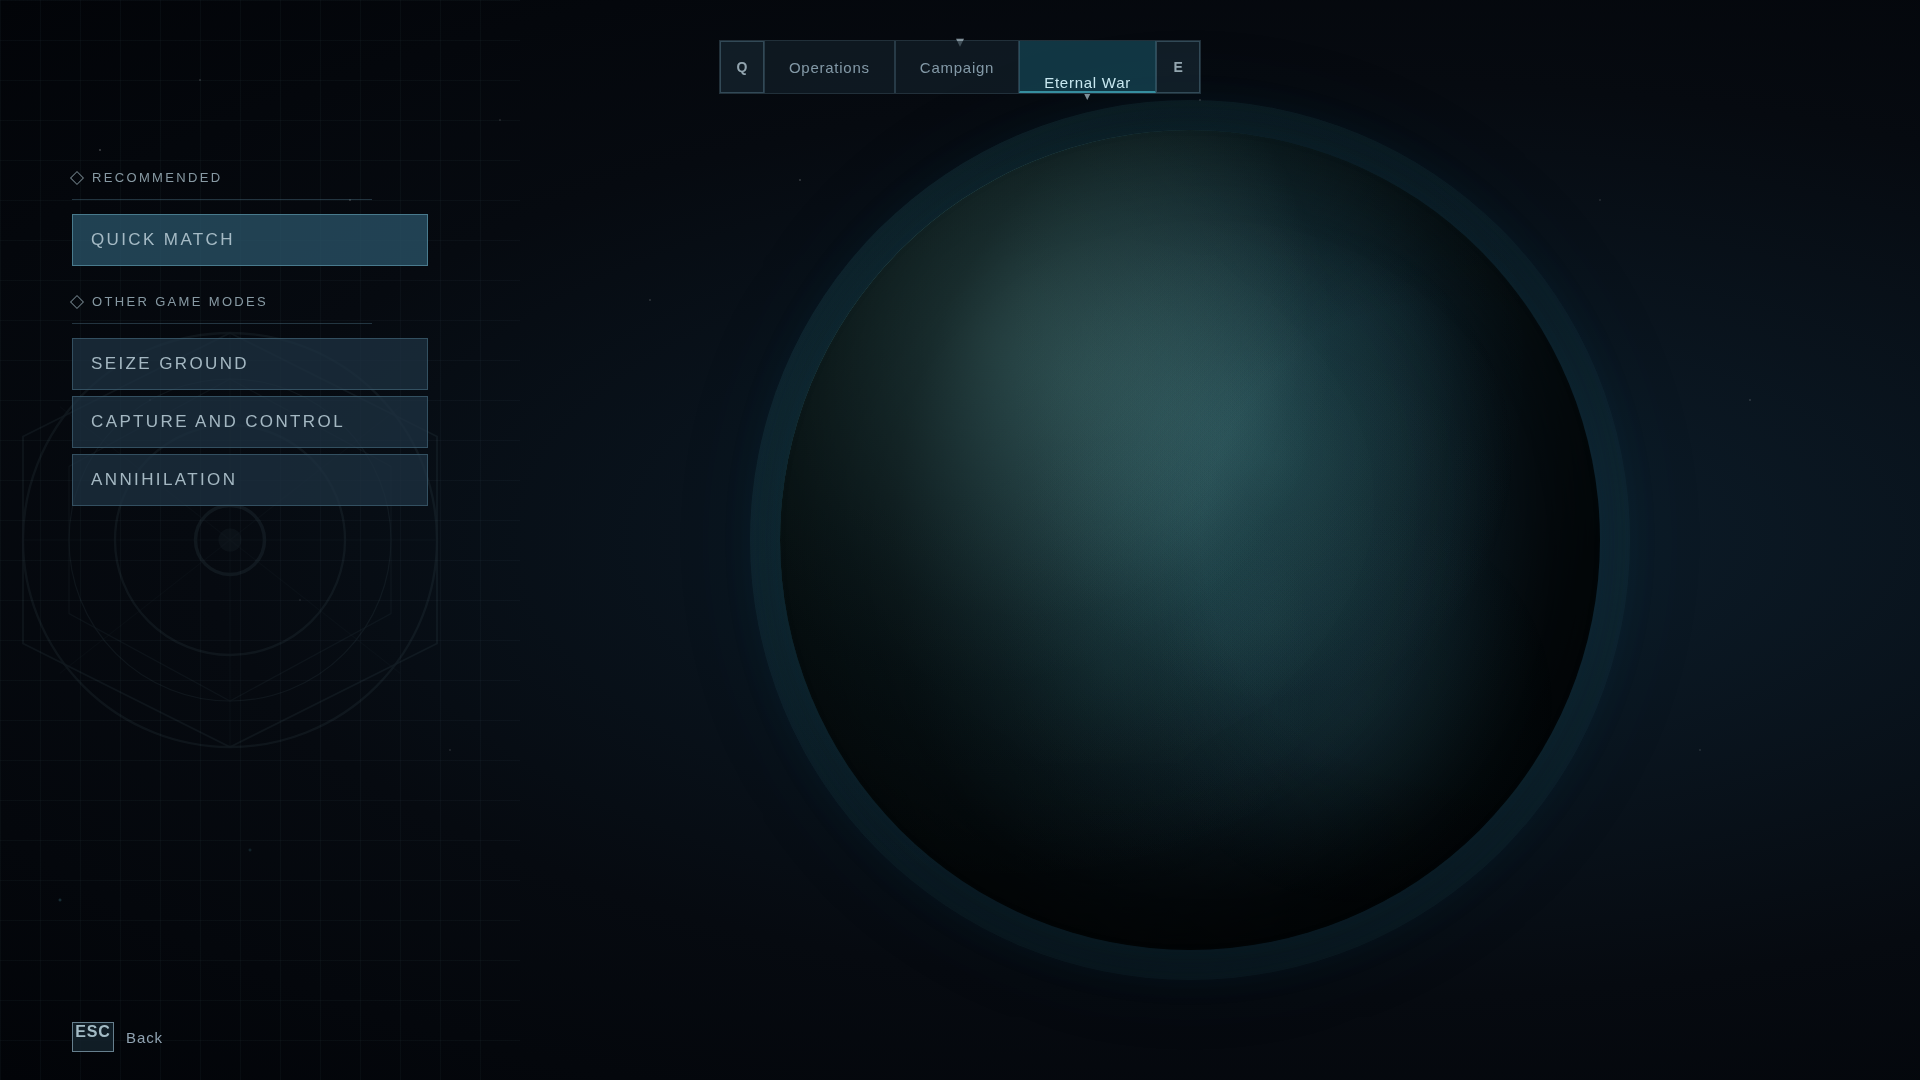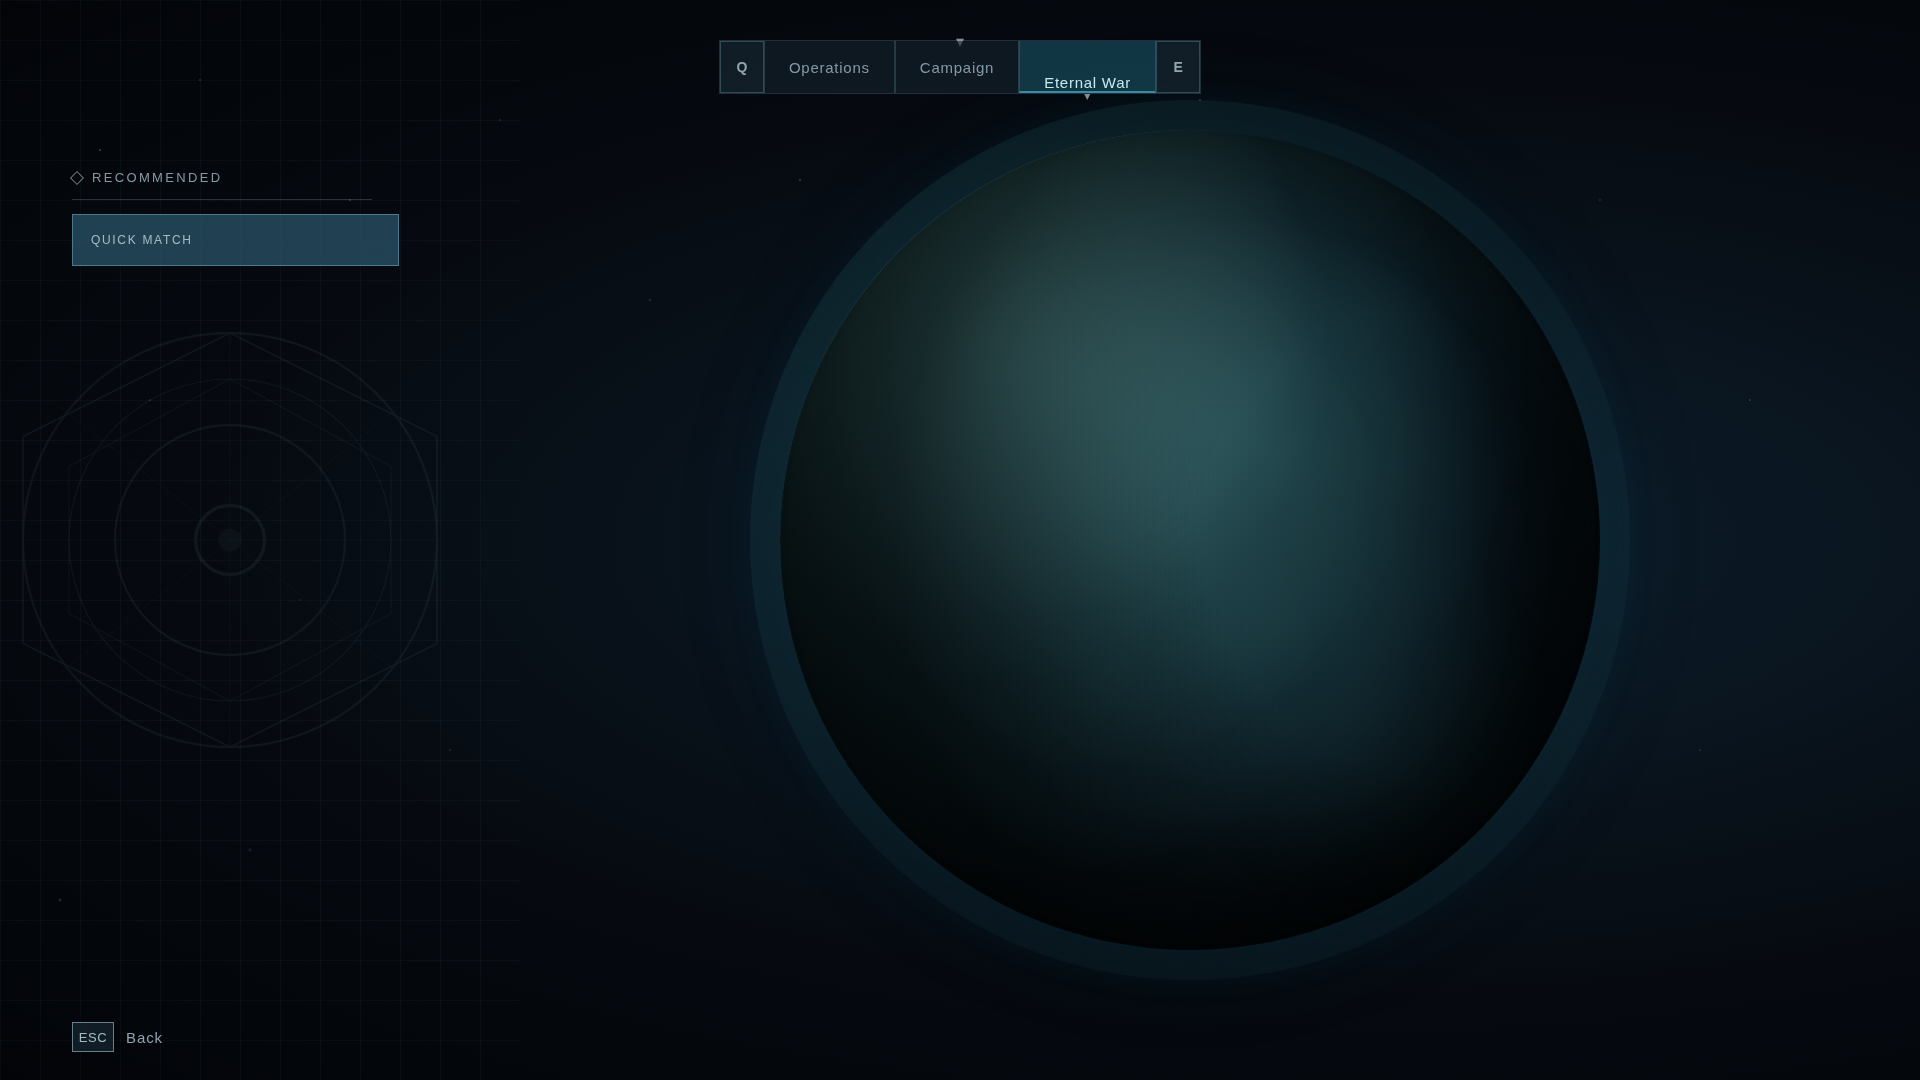--- a/index.html
+++ b/index.html
@@ -231,26 +231,26 @@
     .section-label::before {
       content: '';
       display: inline-block;
       width: 8px;
       height: 8px;
       border: 1px solid rgba(150,170,180,0.7);
       transform: rotate(45deg);
     }
 
     .menu-button {
-      width: 327px;
+      width: 356px;
       height: 52px;
       background: rgba(30,50,65,0.75);
       border: 1px solid rgba(80,120,140,0.5);
       color: rgba(180,200,210,0.9);
-      font-size: 12px;
+      font-size: 17px;
       letter-spacing: 0.14em;
       text-align: left;
       padding-left: 18px;
       cursor: pointer;
       display: flex;
       align-items: center;
       margin-bottom: 6px;
       transition: background 0.2s;
       font-family: Arial, sans-serif;
     }
@@ -272,29 +272,29 @@
       display: flex;
       align-items: center;
       gap: 12px;
       color: rgba(160,180,195,0.9);
       font-size: 15px;
       letter-spacing: 0.06em;
     }
 
     .key-badge {
       display: inline-flex;
-      align-items: center;
+      align-items: flex-start;
       justify-content: center;
       width: 42px;
       height: 30px;
       border: 1.5px solid rgba(140,170,185,0.7);
       background: rgba(20,35,45,0.8);
       color: rgba(180,205,215,0.9);
-      font-size: 13px;
-      font-weight: normal;
+      font-size: 16px;
+      font-weight: bold;
       letter-spacing: 0.05em;
     }
 
     
     .divider {
       width: 300px;
       height: 1px;
       background: rgba(80,120,140,0.4);
       margin-bottom: 14px;
     }
@@ -355,20 +355,35 @@
   <div>
     <div class="section-label">
       <span>RECOMMENDED</span>
     </div>
     <div class="divider"></div>
     <button class="menu-button active">
       <span>QUICK MATCH</span>
     </button>
   </div>
 
+  <div class="other-modes-section">
+    <div class="section-label">
+      <span>OTHER GAME MODES</span>
+    </div>
+    <div class="divider"></div>
+    <button class="menu-button">
+      <span>SEIZE GROUND</span>
+    </button>
+    <button class="menu-button">
+      <span>CAPTURE AND CONTROL</span>
+    </button>
+    <button class="menu-button">
+      <span>ANNIHILATION</span>
+    </button>
+  </div>
 
 </div>
 
 <div class="bottom-controls">
   <span class="key-badge">
     <span>ESC</span>
   </span>
   <span>Back</span>
 </div>
 

